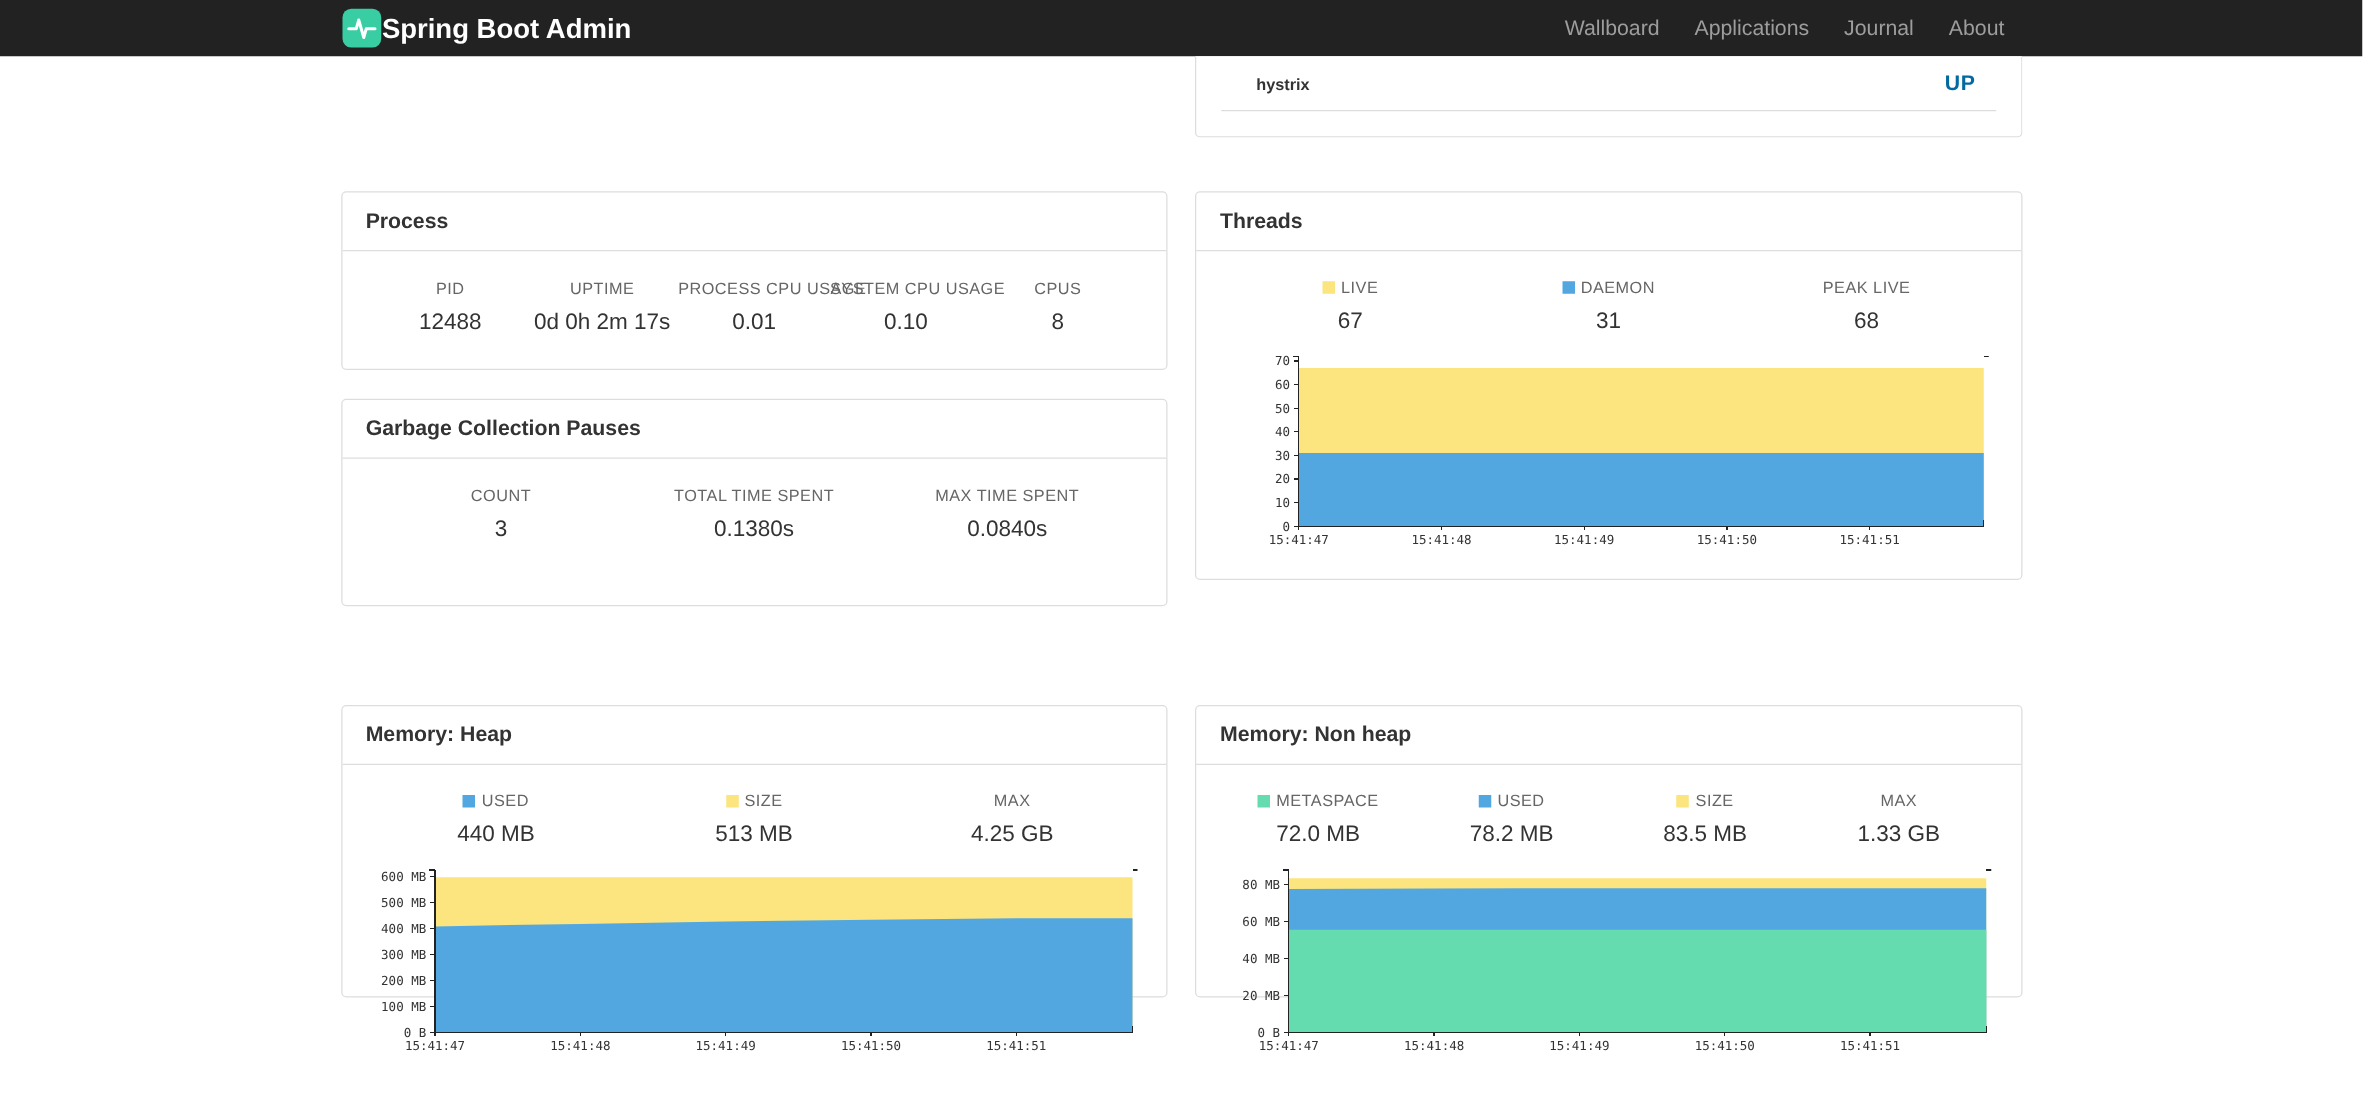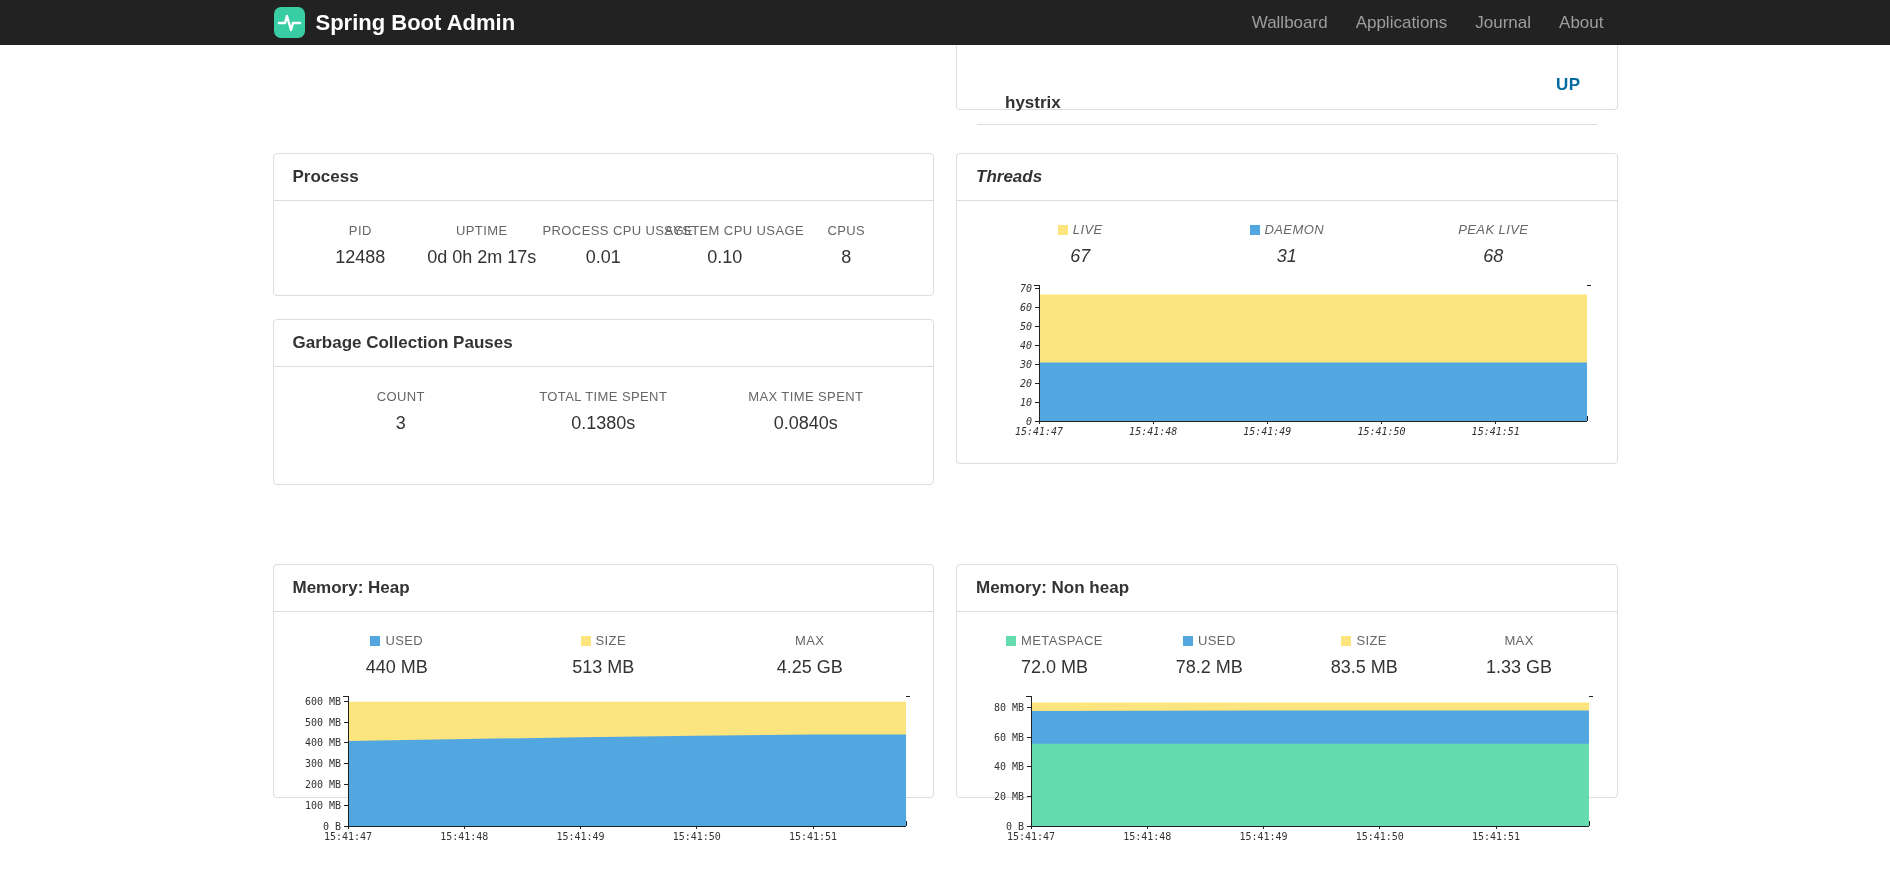--- a/index.html
+++ b/index.html
@@ -7,46 +7,46 @@
   body {
     width:1890px; height:892px; overflow:hidden;
     background:#fff;
     font-family:"Liberation Sans", sans-serif;
     color:#333;
   }
 
   
   .navbar { height:45px; background:#222; }
   .navbar-inner { width:1345px; margin:0 auto; height:45px; display:flex; align-items:center; }
-  .brand { display:flex; align-items:center; gap:10px; cursor:pointer; }
+  .brand { display:flex; align-items:center; cursor:pointer; }
   .brand-logo { width:33px; height:33px; display:block; }
   .brand-title { color:#fff; font-size:22px; font-weight:bold; white-space:nowrap; }
   .nav-links { margin-left:auto; display:flex; }
   .nav-link { color:#9d9d9d; font-size:17px; line-height:45px; padding:0 14px; text-decoration:none; cursor:pointer; }
 
   
   .container { width:1345px; margin:0 auto; }
   .row { display:flex; gap:22px; }
   .col { flex:1; min-width:0; }
   .row-main { margin-top:43px; }
   .row-mem  { margin-top:47px; }
 
   
   .panel { background:#fff; border:1px solid #ddd; border-radius:4px; }
   .panel-header { padding:13px 19px; border-bottom:1px solid #ddd; font-size:17px; font-weight:bold; color:#333; }
 
   .panel-cut { border-top:none; border-radius:0 0 4px 4px; height:65px; }
   .app-row { margin:0 20px; padding:12px 16px 11px 28px; border-bottom:1px solid #ddd;
              display:flex; justify-content:space-between; align-items:center; cursor:pointer; }
-  .app-name { font-size:17px; font-weight:bold; color:#333;margin-top:36px; }
+  .app-name { font-size:13px; font-weight:bold; color:#333; }
   .app-status { font-size:17px; font-weight:bold; letter-spacing:0.5px; }
 
   .panel-process { height:143px; margin-bottom:23px; }
   .panel-gc { height:166px; }
-  .panel-threads { height:311px;font-style:italic; }
+  .panel-threads { height:311px; }
   .panel-mem { height:234px;margin-top:32px; }
 
   
   .stats { display:flex; text-align:center; padding:22px 26px 0; }
   .stat { flex:1; min-width:0; }
   .stat-label { font-size:13px; color:#666; letter-spacing:0.4px; white-space:nowrap; }
   .stat-value { font-size:18px; color:#333; margin-top:9px; white-space:nowrap; }
   .legend { padding:21px 20px 0; }
   .swatch { display:inline-block; width:10px; height:10px; margin-right:5px; vertical-align:-1px; }
 

